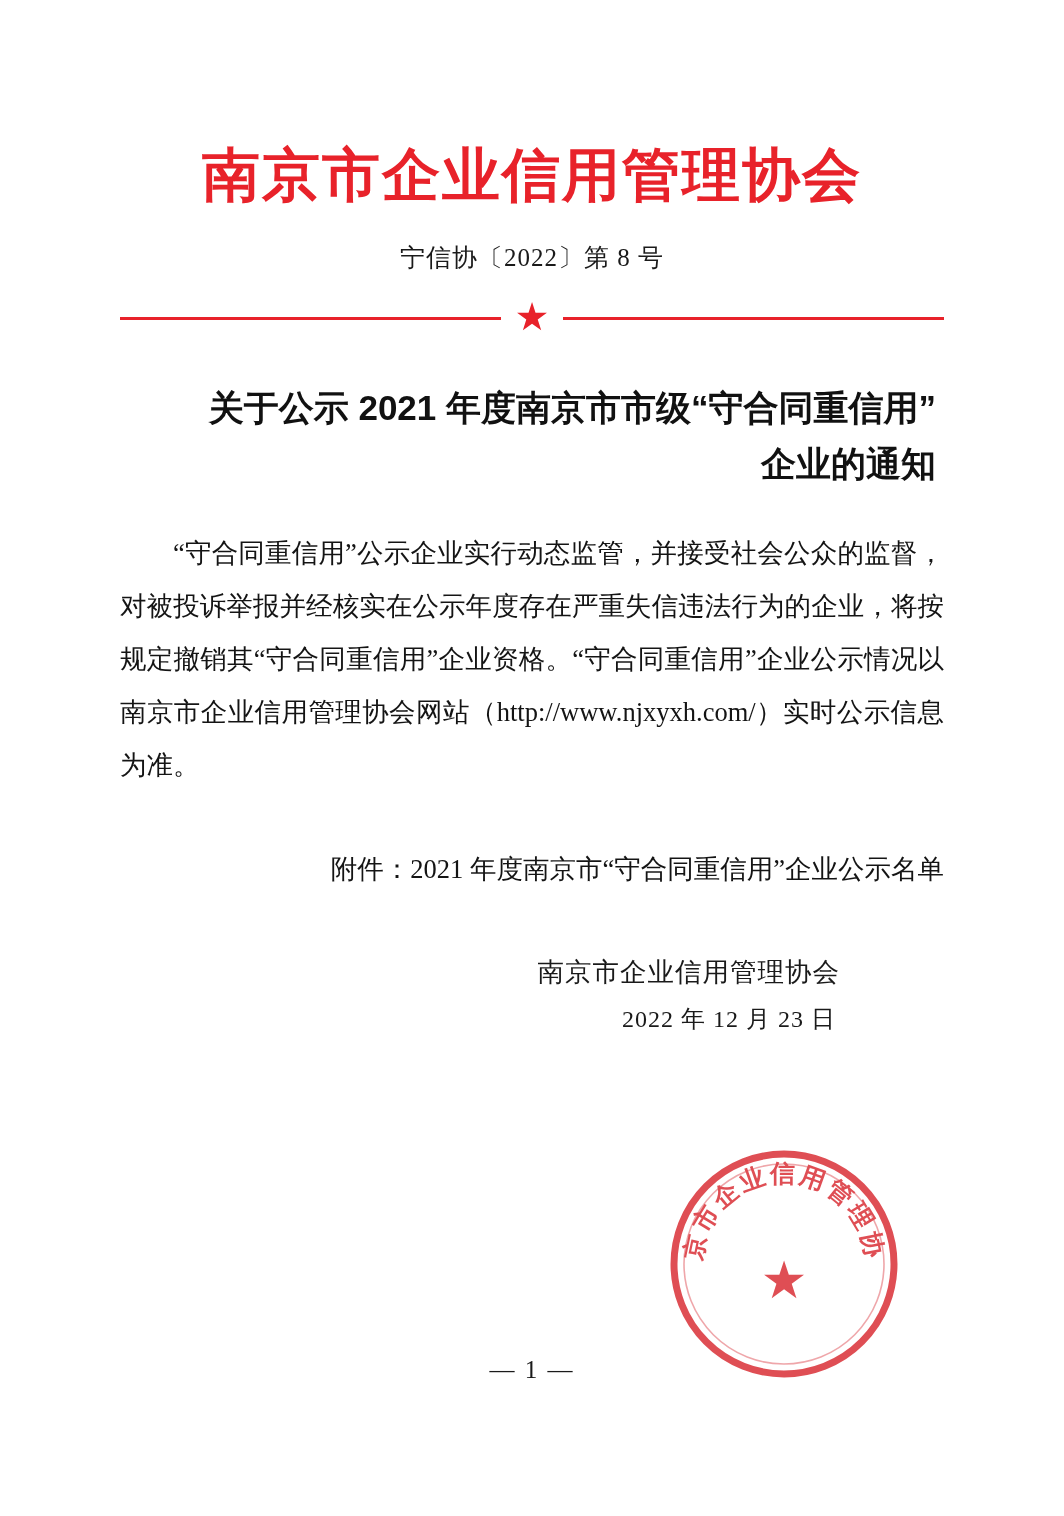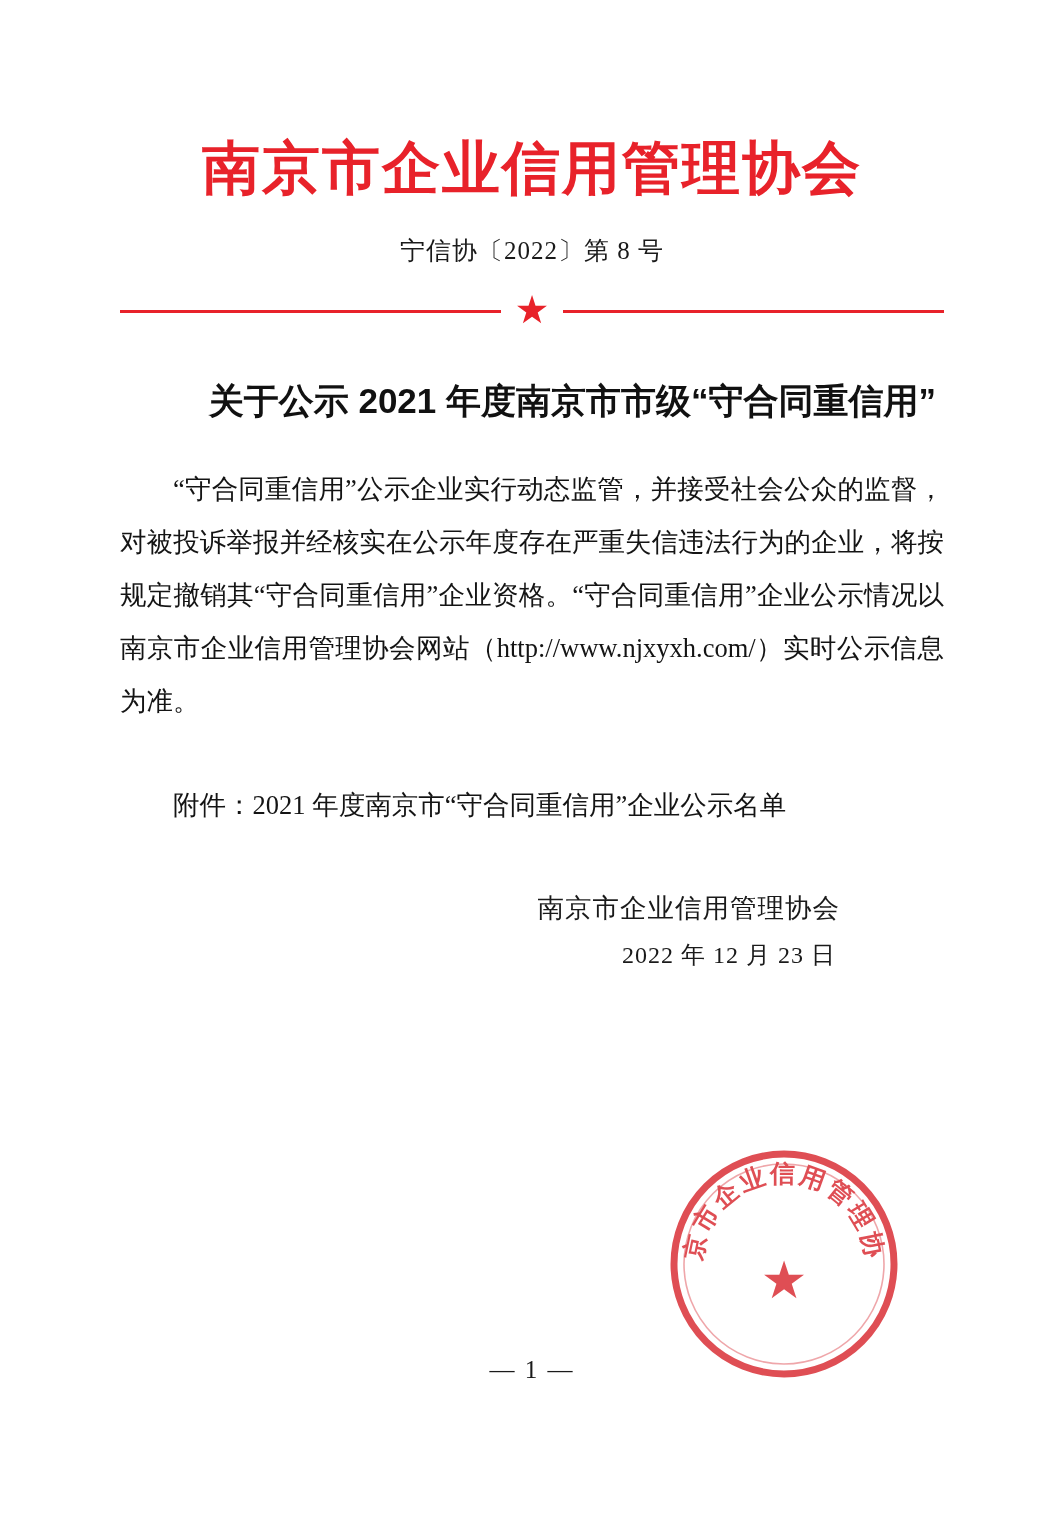--- a/index.html
+++ b/index.html
@@ -14,21 +14,21 @@
     color: #1a1a1a;
     position: relative;
     overflow: hidden;
   }
 
   .page {
     position: relative;
     width: 1064px;
     height: 1516px;
     box-sizing: border-box;
-    padding: 8px 120px;
+    padding: 15px 120px;
     border-radius: 27px;
   }
 
   
   .masthead {
     text-align: center;
     padding-top: 128px;
   }
   .org-title {
     color: #e8222a;
@@ -95,20 +95,21 @@
     margin: 0 0 2px 0;
   }
   .para.no-indent-extra { margin-top: 6px; }
 
   .attachment {
     margin-top: 52px;
     font-size: 26.5px;
     line-height: 1.9;
     text-indent: 2em;
     color: #141414;
+    text-align: right;
   }
 
   
   .sign-block {
     margin-top: 52px;
     text-align: right;
     padding-right: 104px;
     position: relative;
     z-index: 2;
   }
@@ -159,20 +160,21 @@
   </div>
 
   <div class="red-rule">
     <div class="bar"></div>
     <div class="star">★</div>
     <div class="bar"></div>
   </div>
 
   <div class="doc-title">
     <div>关于公示 2021 年度南京市市级“守合同重信用”</div>
+    <div>企业的通知</div>
   </div>
 
   <div class="body-wrap">
     <p class="para no-indent-extra">“守合同重信用”公示企业实行动态监管，并接受社会公众的监督，对被投诉举报并经核实在公示年度存在严重失信违法行为的企业，将按规定撤销其“守合同重信用”企业资格。“守合同重信用”企业公示情况以南京市企业信用管理协会网站（http://www.njxyxh.com/）实时公示信息为准。</p>
   </div>
 
   <div class="attachment">附件：2021 年度南京市“守合同重信用”企业公示名单</div>
 
   <div class="seal">
     <svg width="232" height="232" viewBox="0 0 232 232" xmlns="http://www.w3.org/2000/svg">

